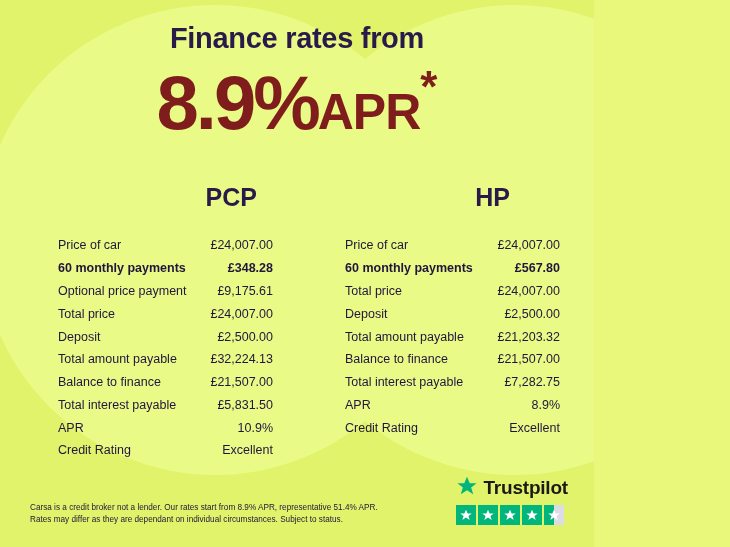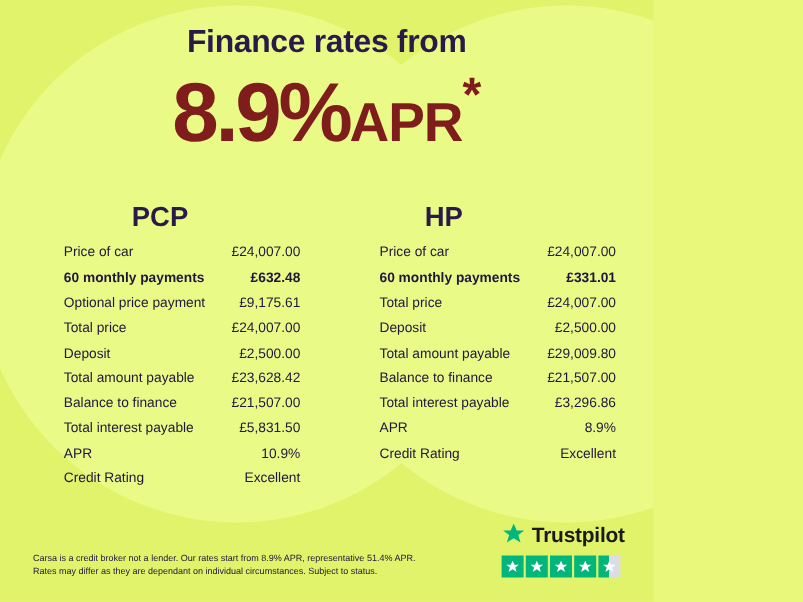--- a/index.html
+++ b/index.html
@@ -55,25 +55,25 @@
     vertical-align: top;
   }
 
   .cols {
     display: flex;
     margin-top: 42px;
     padding: 0 34px;
   }
   .col { width: 50%; }
   .col-title {
-    text-align: center;
+    text-align: right;
     color: #2a1a4a;
     font-weight: bold;
     font-size: 25px;
-    margin-bottom: 6px;
+    margin-bottom: 22px;
   }
   .col.left .col-title  { padding-right: 40px; }
   .col.right .col-title { padding-right: 50px; }
 
   .rows { padding: 0 24px; }
   .col.right .rows { padding-left: 48px; padding-right: 0; }
   .row {
     display: flex;
     justify-content: space-between;
     align-items: flex-start;
@@ -149,37 +149,37 @@
 
       <div class="col left">
         <div class="col-title">PCP</div>
         <div class="rows">
           <div class="row">
             <span class="label">Price of car</span>
             <span class="value">£24,007.00</span>
           </div>
           <div class="row bold">
             <span class="label">60 monthly payments</span>
-            <span class="value">£632.48</span>
+            <span class="value">£348.28</span>
           </div>
           <div class="row">
             <span class="label">Optional price payment</span>
             <span class="value">£9,175.61</span>
           </div>
           <div class="row">
             <span class="label">Total price</span>
             <span class="value">£24,007.00</span>
           </div>
           <div class="row">
             <span class="label">Deposit</span>
             <span class="value">£2,500.00</span>
           </div>
           <div class="row">
             <span class="label">Total amount payable</span>
-            <span class="value">£23,628.42</span>
+            <span class="value">£32,224.13</span>
           </div>
           <div class="row">
             <span class="label">Balance to finance</span>
             <span class="value">£21,507.00</span>
           </div>
           <div class="row">
             <span class="label">Total interest payable</span>
             <span class="value">£5,831.50</span>
           </div>
           <div class="row">
@@ -195,41 +195,41 @@
 
       <div class="col right">
         <div class="col-title">HP</div>
         <div class="rows">
           <div class="row">
             <span class="label">Price of car</span>
             <span class="value">£24,007.00</span>
           </div>
           <div class="row bold">
             <span class="label">60 monthly payments</span>
-            <span class="value">£331.01</span>
+            <span class="value">£567.80</span>
           </div>
           <div class="row">
             <span class="label">Total price</span>
             <span class="value">£24,007.00</span>
           </div>
           <div class="row">
             <span class="label">Deposit</span>
             <span class="value">£2,500.00</span>
           </div>
           <div class="row">
             <span class="label">Total amount payable</span>
-            <span class="value">£29,009.80</span>
+            <span class="value">£21,203.32</span>
           </div>
           <div class="row">
             <span class="label">Balance to finance</span>
             <span class="value">£21,507.00</span>
           </div>
           <div class="row">
             <span class="label">Total interest payable</span>
-            <span class="value">£3,296.86</span>
+            <span class="value">£7,282.75</span>
           </div>
           <div class="row">
             <span class="label">APR</span>
             <span class="value">8.9%</span>
           </div>
           <div class="row">
             <span class="label">Credit Rating</span>
             <span class="value">Excellent</span>
           </div>
         </div>

